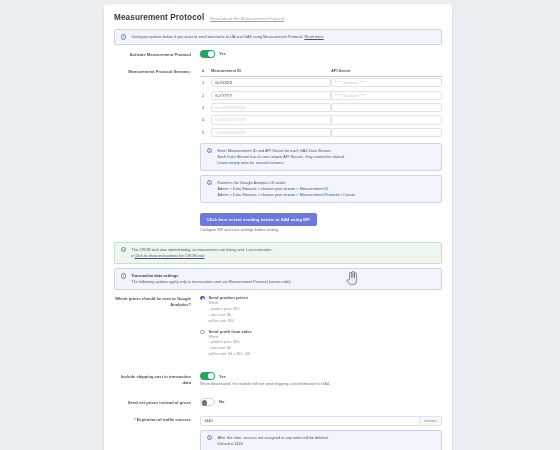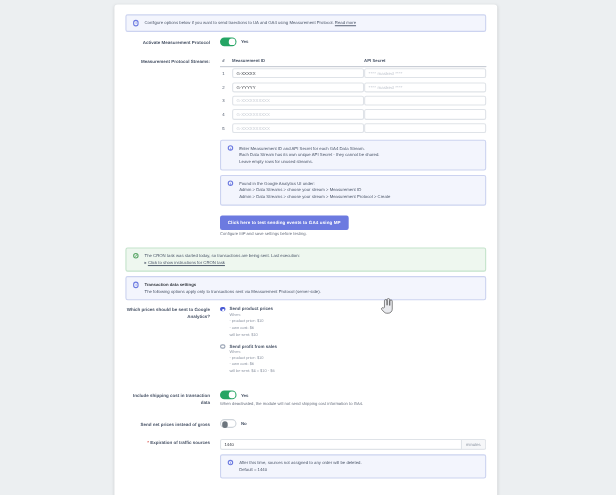--- a/index.html
+++ b/index.html
@@ -162,20 +162,24 @@
     position: absolute; left: 345px; top: 270px;
     width: 14px; height: 16px; pointer-events: none;
   }
 </style>
 </head>
 <body>
 
 <div class="page">
   <div class="card">
 
+    <div class="card-head">
+      <span class="card-title">Measurement Protocol</span>
+      <a class="card-title-link">Read about the Measurement Protocol</a>
+    </div>
 
     <div class="alert alert-info">
       <span class="alert-ico">i</span>
       <div class="alert-body">
         <div>
           <span>Configure options below if you want to send traections to UA and GA4 using Measurement Protocol.</span>
           <a class="ulink">Read more</a>
         </div>
       </div>
     </div>

